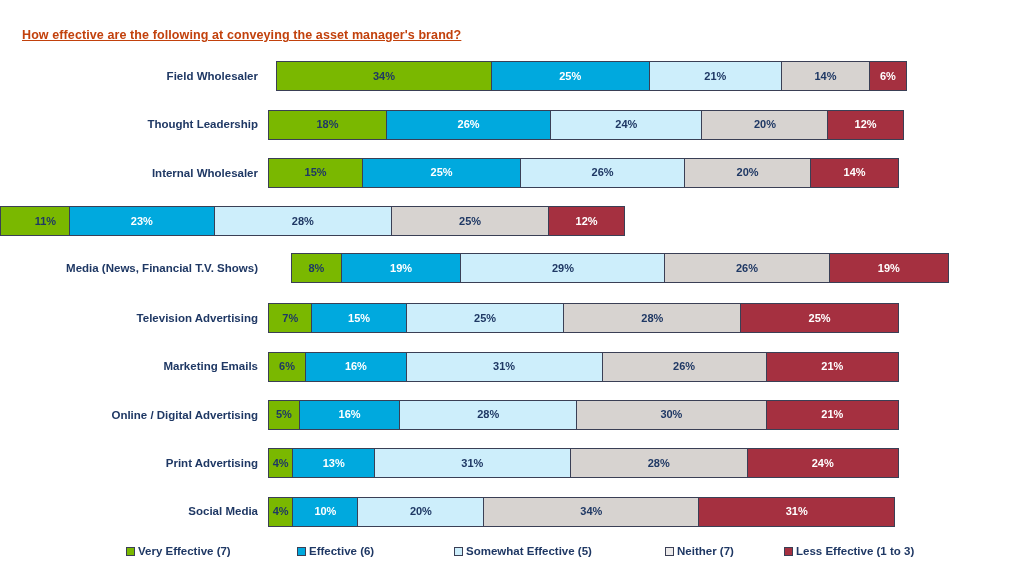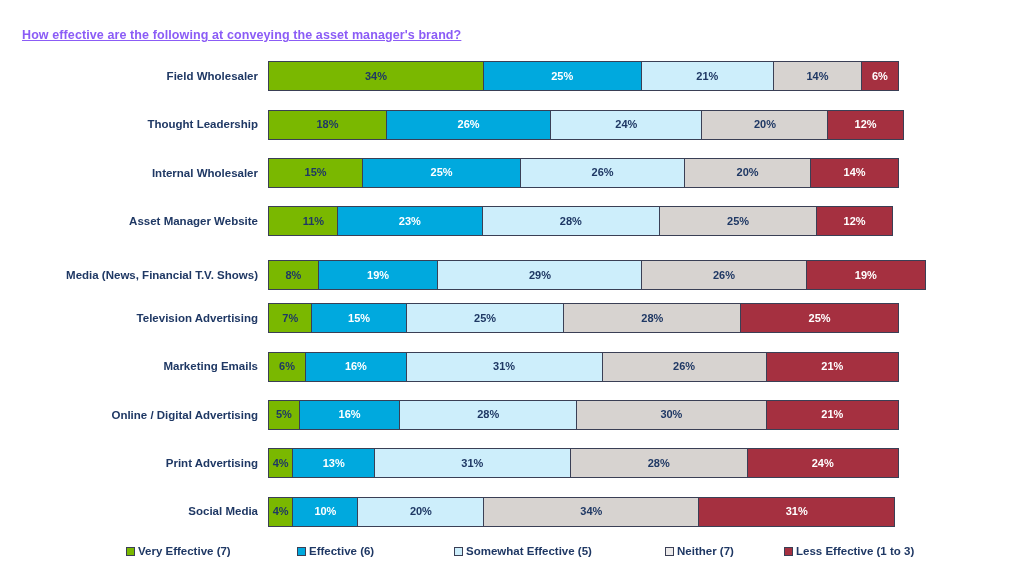--- a/index.html
+++ b/index.html
@@ -20,21 +20,21 @@
     width: 1024px;
     height: 578px;
     box-sizing: border-box;
   }
   #chart-title {
     position: absolute;
     left: 22px;
     top: 28px;
     font-size: 12.5px;
     font-weight: bold;
-    color: #8b5cf6;
+    color: #c2410c;
     text-decoration: underline;
     white-space: nowrap;
     letter-spacing: 0.1px;
   }
   #plot-area {
     position: absolute;
     left: 0;
     top: 52px;
     width: 1024px;
     height: 482px;
@@ -121,21 +121,21 @@
   .legend-swatch.s4 { background: #a53040; }
 </style>
 </head>
 <body>
 
 <div id="chart-root">
 
   <div id="chart-title">How effective are the following at conveying the asset manager's brand?</div>
 
   <div id="plot-area">
-      <div class="bar-row" style="top: 0px;">
+      <div class="bar-row" style="top: 0px; gap: 8px;">
         <div class="row-label">Field Wholesaler</div>
         <div class="bar-track">
           <div class="seg s0" style="width: 215.9px;">
             <span class="seg-label">34%</span>
           </div>
           <div class="seg s1" style="width: 158.75px;">
             <span class="seg-label">25%</span>
           </div>
           <div class="seg s2" style="width: 133.35px;">
             <span class="seg-label">21%</span>
@@ -182,40 +182,39 @@
           </div>
           <div class="seg s3" style="width: 127px;">
             <span class="seg-label">20%</span>
           </div>
           <div class="seg s4" style="width: 88.9px;">
             <span class="seg-label">14%</span>
           </div>
         </div>
       </div>
       <div class="bar-row" style="top: 145.2px;">
-        <div class="row-label">Asset Manager Website</div>
         <div class="bar-track">
           <div class="seg s0" style="width: 69.85px; padding-left: 21px;">
             <span class="seg-label">11%</span>
           </div>
           <div class="seg s1" style="width: 146.05px;">
             <span class="seg-label">23%</span>
           </div>
           <div class="seg s2" style="width: 177.8px;">
             <span class="seg-label">28%</span>
           </div>
           <div class="seg s3" style="width: 158.75px;">
             <span class="seg-label">25%</span>
           </div>
           <div class="seg s4" style="width: 76.2px;">
             <span class="seg-label">12%</span>
           </div>
         </div>
       </div>
-      <div class="bar-row" style="top: 199px;">
+      <div class="bar-row" style="top: 192px; gap: 23px;">
         <div class="row-label">Media (News, Financial T.V. Shows)</div>
         <div class="bar-track">
           <div class="seg s0" style="width: 50.8px;">
             <span class="seg-label">8%</span>
           </div>
           <div class="seg s1" style="width: 120.65px;">
             <span class="seg-label">19%</span>
           </div>
           <div class="seg s2" style="width: 205px;">
             <span class="seg-label">29%</span>

